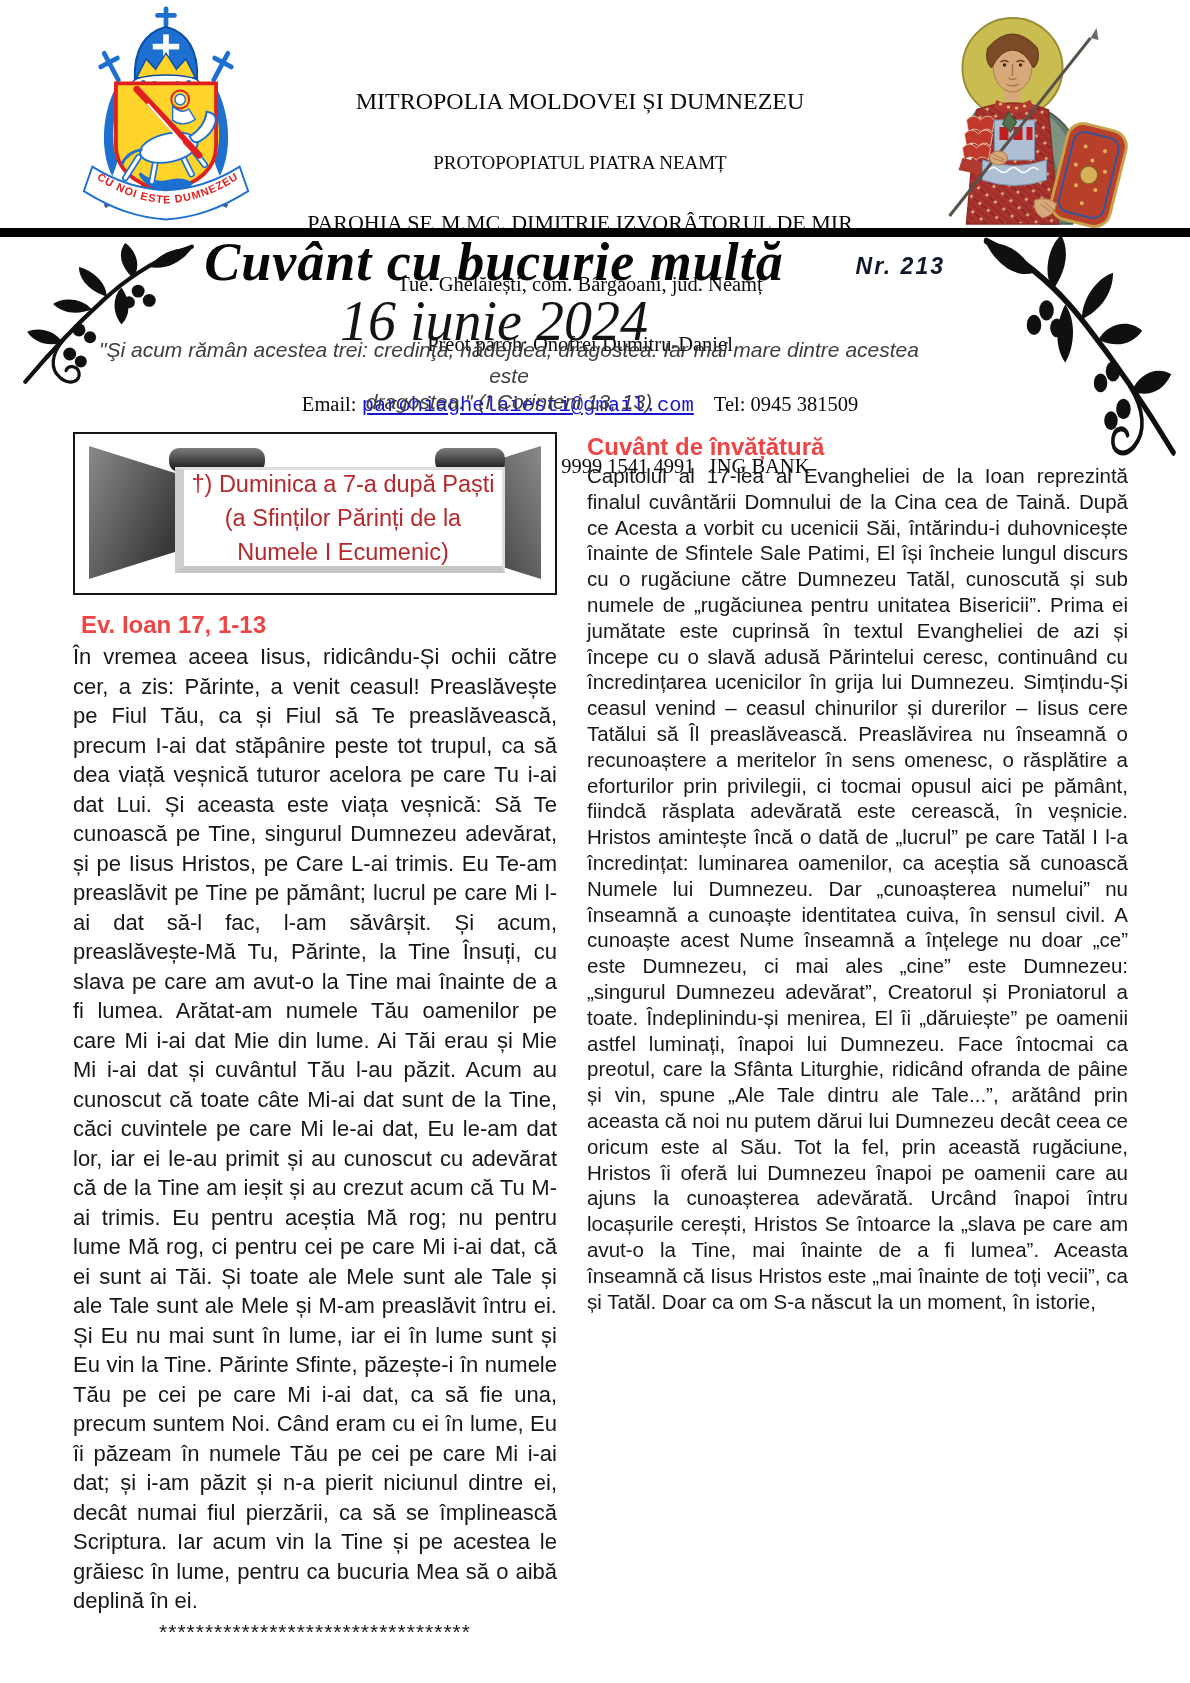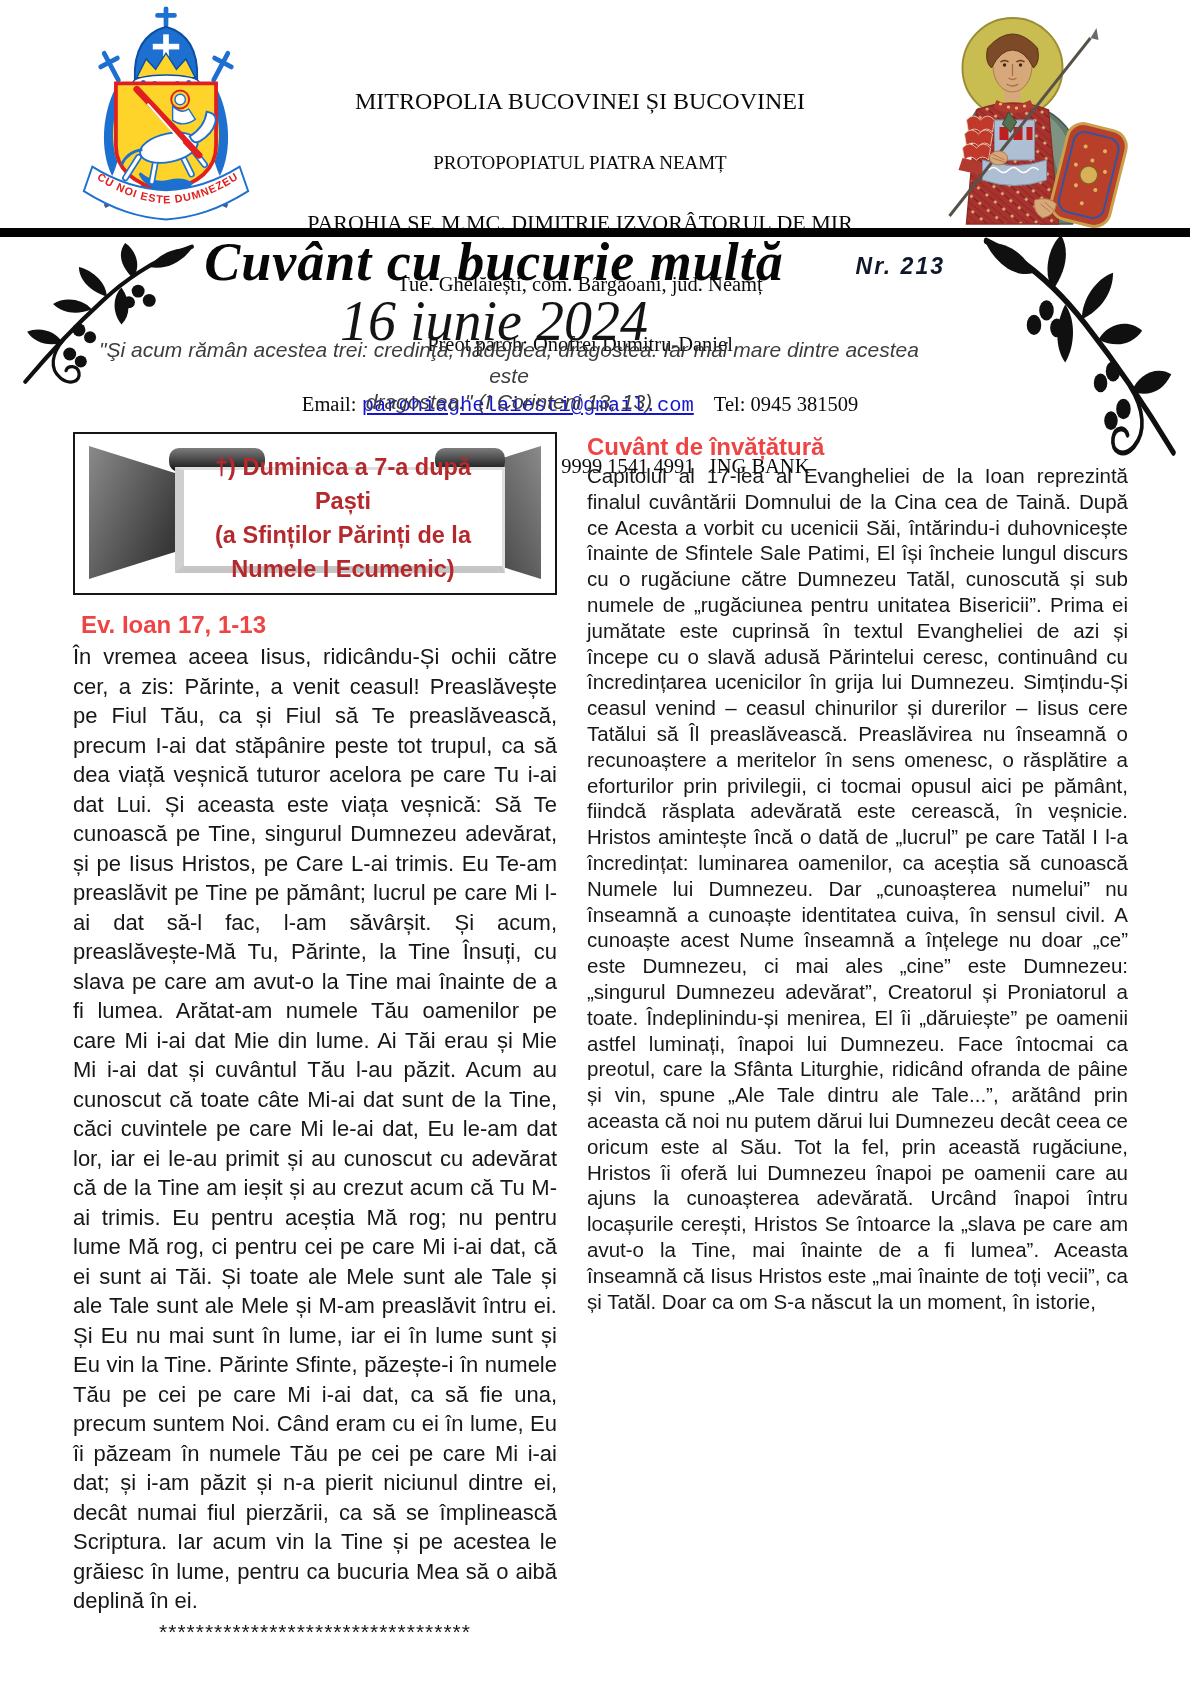--- a/index.html
+++ b/index.html
@@ -61,21 +61,21 @@
   .roll{position:absolute;top:14px;height:24px;border-radius:10px;z-index:2;
     background:linear-gradient(180deg,#7d7d7d,#101010);}
   .roll.rl{left:94px;width:96px;}
   .roll.rr{left:360px;width:70px;}
   .panel{
     position:absolute;left:100px;top:33px;width:330px;height:106px;z-index:3;
     background:#fff;box-sizing:border-box;
     border-left:9px solid #cfcfcf;border-bottom:7px solid #c6c6c6;
     border-top:3px solid #dedede;border-right:3px solid #dedede;
     display:flex;flex-direction:column;justify-content:center;text-align:center;
-    font-weight:bold;font-size:23.5px;line-height:34px;color:#b5282c;
+    font-weight:normal;font-size:23.5px;line-height:34px;color:#b5282c;
   }
   .red-h{font-weight:bold;font-size:24px;color:#ef4444;line-height:28px;}
   .col-l .red-h{margin:16px 0 3px 8px;}
   .col-r .red-h{margin:0 0 2px 0;}
   .body-l{font-size:22px;line-height:29.5px;text-align:justify;color:#171717;}
   .body-r{font-size:20.5px;line-height:25.8px;text-align:justify;color:#171717;}
   .sep{text-align:center;font-size:21px;letter-spacing:1px;margin-top:4px;color:#171717;}
   svg{display:block;width:100%;height:100%;}
 </style>
 </head>
@@ -137,21 +137,21 @@
       <defs>
           <path id="mottoPath" d="M18,181 C48,200 72,208 95,209 C122,208 148,199 176,180"></path>
         </defs>
       <text font-family="Liberation Sans, sans-serif" font-size="11.5" font-weight="bold" fill="#e02020" letter-spacing="1">
         <textPath href="#mottoPath" startOffset="50%" text-anchor="middle">CU NOI ESTE DUMNEZEU</textPath>
       </text>
     </svg>
   </div>
 
   <div class="org">
-    <div class="l1">MITROPOLIA BUCOVINEI ȘI BUCOVINEI</div>
+    <div class="l1">MITROPOLIA MOLDOVEI ȘI DUMNEZEU</div>
     <div class="l2">PROTOPOPIATUL PIATRA NEAMȚ</div>
     <div class="l3">PAROHIA SF. M.MC. DIMITRIE IZVORÂTORUL DE MIR</div>
     <div class="l4">Tue. Ghelăiești, com. Bârgăoani, jud. Neamț</div>
     <div class="l5">Preot paroh: Onofrei Dumitru-Daniel</div>
     <div class="l6"><span>Email: </span><a href="#">parohiaghelaiesti@gmail.com</a><span class="tel">Tel: 0945 381509</span></div>
     <div class="l7">IBAN RO86 INGB 0000 9999 1541 4991   ING BANK</div>
   </div>
 
   <div class="saint">
     <svg viewBox="0 0 245 222">

